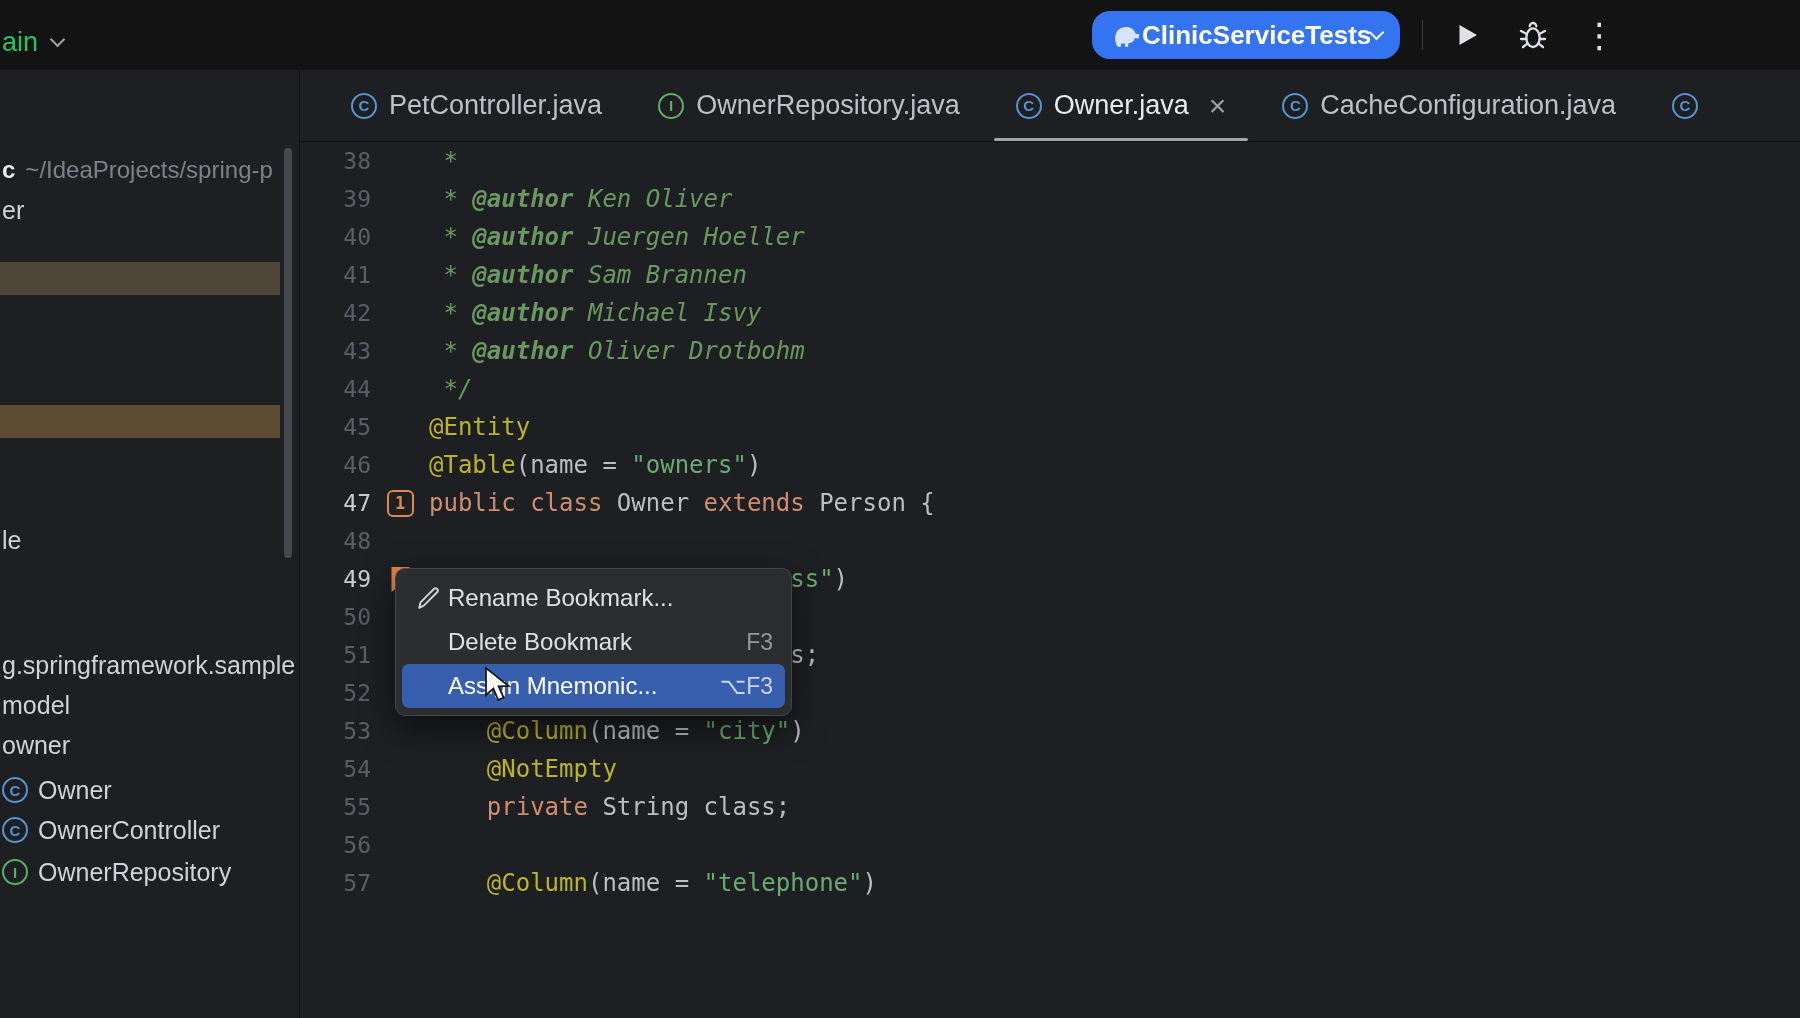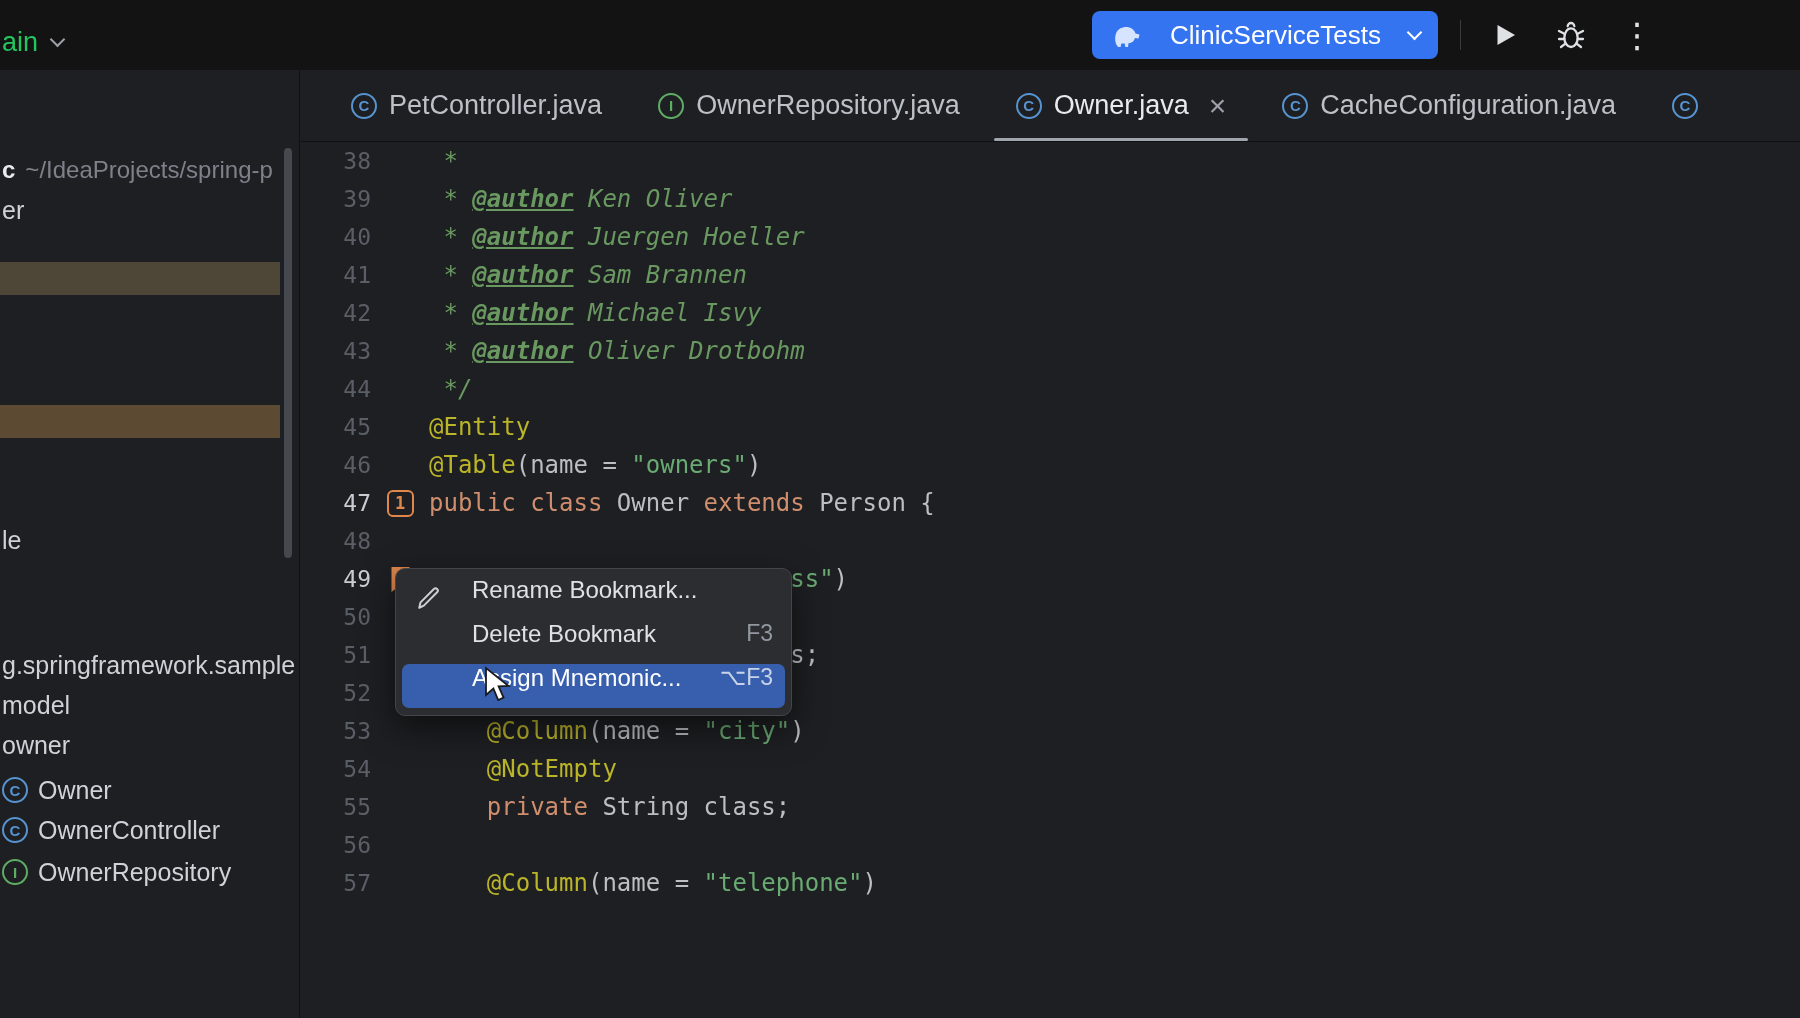--- a/index.html
+++ b/index.html
@@ -5,21 +5,21 @@
   *{margin:0;padding:0;box-sizing:border-box}
   html,body{width:1800px;height:1018px;overflow:hidden}
   body{background:#1E1F22;font-family:"Liberation Sans",sans-serif;position:relative;color:#DFE1E5}
 
   
   .header{position:absolute;top:0;left:0;width:1800px;height:70px;background:#131314;z-index:5}
   .branch{position:absolute;left:2px;top:0;height:84px;display:flex;align-items:center;gap:14px;font-size:27px;color:#22c55e}
   .chev{width:11px;height:11px;border-right:2.5px solid #9DA0A8;border-bottom:2.5px solid #9DA0A8;transform:rotate(45deg);margin-top:-6px}
   .chev.white{border-color:#FFFFFF}
   .hdr-right{position:absolute;left:1092px;top:0;height:70px;display:flex;align-items:center;gap:22px}
-  .runcfg{display:flex;align-items:center;gap:28px;background:#3574F0;border-radius:8px;height:48px;padding:0 18px;color:#FFFFFF;font-size:26px;font-weight:normal}
+  .runcfg{display:flex;align-items:center;gap:0;background:#3574F0;border-radius:18px;height:48px;padding:0 18px;color:#FFFFFF;font-size:26px;font-weight:bold}
   .hdr-divider{width:1px;height:30px;background:#3A3C40}
   .icon-btn{width:44px;height:44px;display:flex;align-items:center;justify-content:center}
   .kebab{font-size:34px;color:#DFE1E5;line-height:1}
 
   
   .sidebar{position:absolute;top:70px;left:0;width:300px;height:948px;background:#1E1F22;border-right:1px solid #101113;overflow:hidden;z-index:2}
   .sb-row{position:absolute;left:2px;height:36px;display:flex;align-items:center;gap:10px;white-space:nowrap;font-size:25px;color:#CFD2D8;width:296px;overflow:hidden}
   .sb-prefix{font-weight:bold;color:#E8EAEE;font-size:24px}
   .sb-path{color:#7D818A;font-size:24px}
   .sb-highlight{position:absolute;left:0;width:280px}
@@ -40,28 +40,28 @@
 
   .code-pane{position:absolute;top:72px;left:0;right:0;bottom:0}
   .code-row{display:flex;height:38px;align-items:center}
   .lnum{width:70px;min-width:70px;text-align:right;color:#5A5E66;font-family:"DejaVu Sans Mono",monospace;font-size:23px}
   .lnum.bright{color:#C9CCD2}
   .gslot{width:58px;min-width:58px;display:flex;align-items:center;justify-content:center}
   .mbadge{width:27px;height:27px;border:2px solid #E0874C;border-radius:6px;color:#E0874C;font-weight:bold;font-size:17px;display:flex;align-items:center;justify-content:center;font-family:"DejaVu Sans Mono",monospace}
   .codetext{font-family:"DejaVu Sans Mono",monospace;font-size:24px;white-space:pre;color:#BCBEC4}
   .t-d{color:#BCBEC4}
   .t-c{color:#699960;font-style:italic}
-  .t-ct{color:#699960;font-style:italic;font-weight:bold;text-decoration:underline}
+  .t-ct{color:#699960;font-style:italic;font-weight:bold;}
   .t-a{color:#BBB529}
   .t-k{color:#CF8E6D}
   .t-s{color:#6AAB73}
 
   
   .menu{position:absolute;left:395px;top:568px;width:397px;background:#2B2D30;border:1px solid #43454A;border-radius:10px;box-shadow:0 12px 34px rgba(0,0,0,.55);padding:7px 6px;z-index:10}
-  .mitem{height:44px;display:flex;border-radius:7px;padding:0 12px;color:#DFE1E5;font-size:24px;gap:28px}
+  .mitem{height:44px;display:flex;align-items:center;border-radius:7px;padding:0 12px;color:#DFE1E5;font-size:24px;gap:4px}
   .mitem.selected{background:#375FAD;color:#FFFFFF}
   .micon{width:30px;min-width:30px;display:flex;align-items:center;justify-content:center}
   .mlabel{flex:1;white-space:nowrap}
   .mshort{color:#9297A1;font-size:23px}
   .mitem.selected .mshort{color:#C8D3E8}
 
   .cursor{position:absolute;left:484px;top:666px;z-index:20;pointer-events:none}
 </style>
 </head>
 <body>

